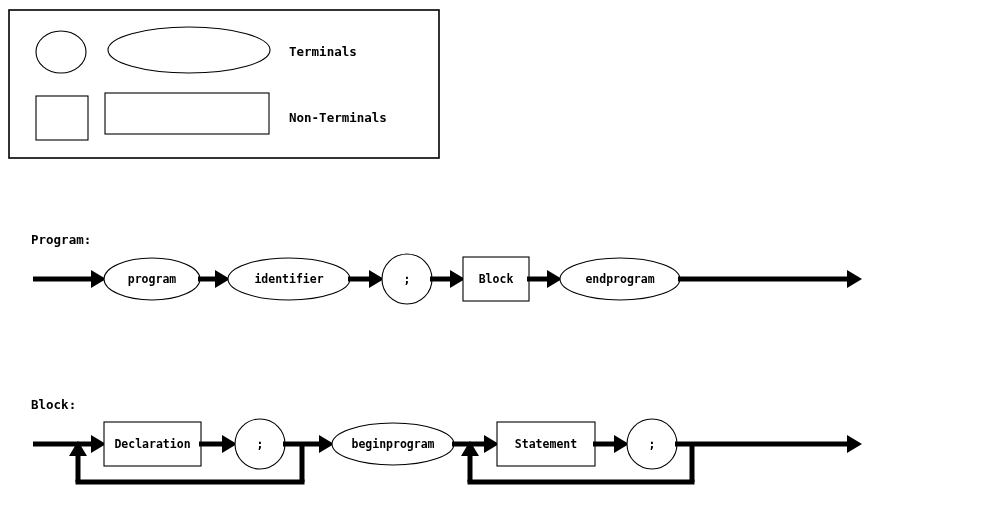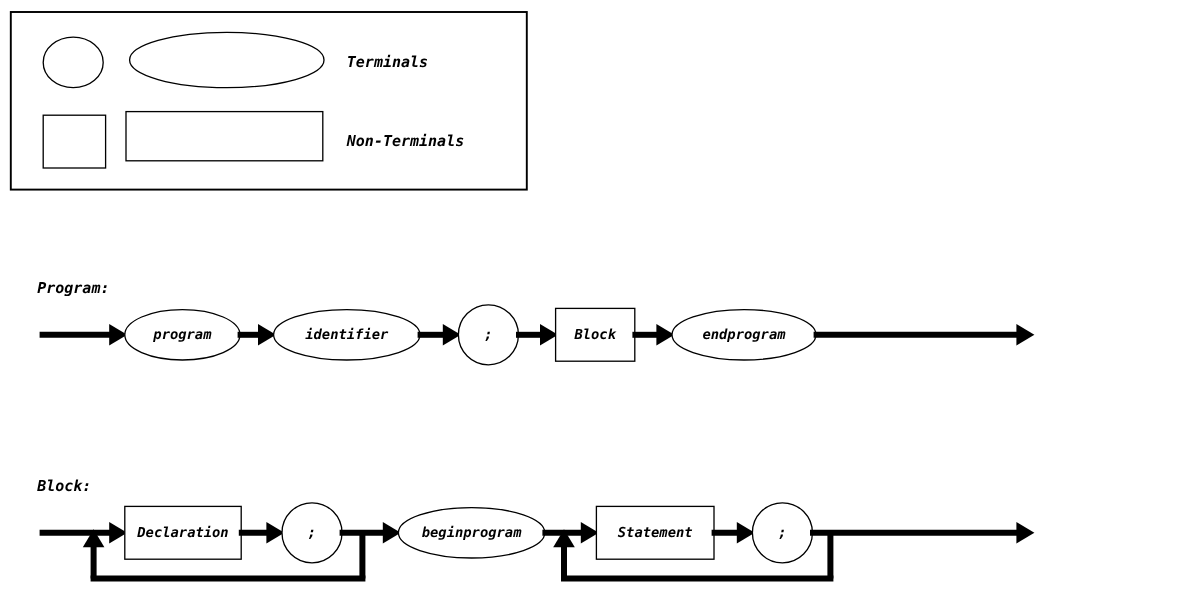--- a/index.html
+++ b/index.html
@@ -10,21 +10,20 @@
   body {
     width: 987px;
     height: 506px;
     font-family: "DejaVu Sans Mono", "Liberation Mono", monospace;
     overflow: hidden;
   }
   #canvas {
     position: relative;
     width: 987px;
     height: 506px;
-    font-style: italic;
   }
   svg.diagram {
     position: absolute;
     left: 0;
     top: 0;
     width: 987px;
     height: 506px;
     shape-rendering: geometricPrecision;
   }
   .node-outline {

